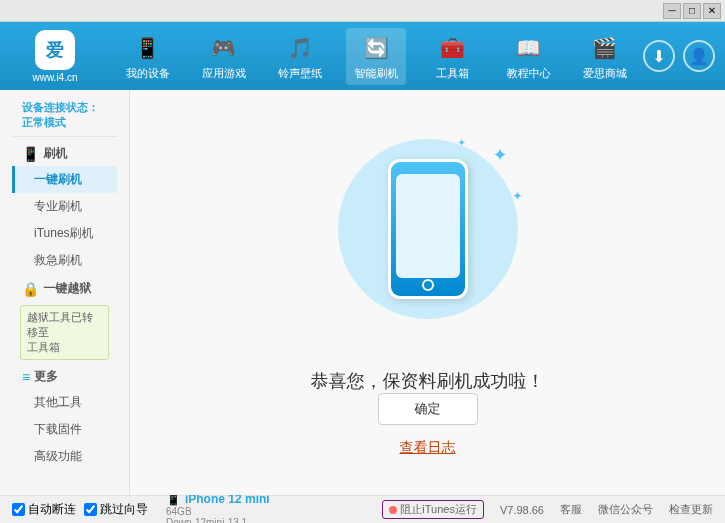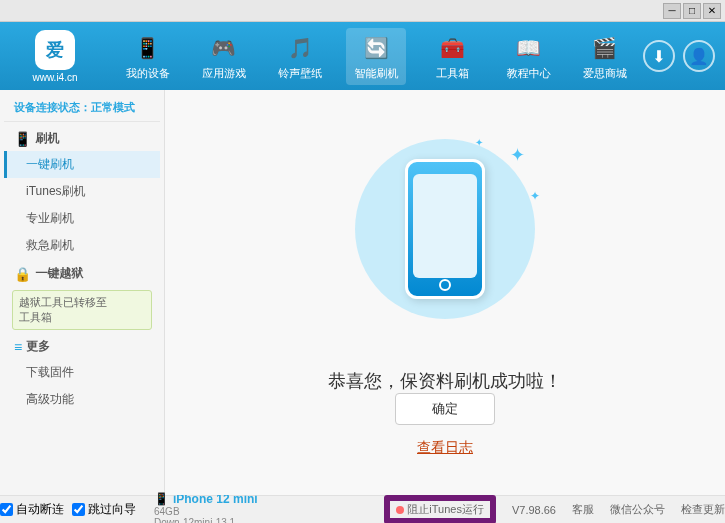--- a/index.html
+++ b/index.html
@@ -73,25 +73,25 @@
       border-radius: 50%;
       display: flex; align-items: center; justify-content: center;
       color: #fff; cursor: pointer; font-size: 16px;
     }
 
     
     .main { display: flex; height: calc(523px - 22px - 68px - 28px); }
 
     
     .sidebar {
-      width: 165px;
+      width: 130px;
       background: #f5f5f5;
       border-right: 1px solid #e0e0e0;
       overflow-y: auto;
-      padding: 6px 4px;
+      padding: 6px 12px;
     }
     .sidebar-status {
       padding: 4px 10px 6px;
       font-size: 11px;
       color: #666;
       border-bottom: 1px solid #e5e5e5;
       margin-bottom: 4px;
     }
     .sidebar-status span { color: #2aa8e0; font-weight: bold; }
 
@@ -109,20 +109,21 @@
       padding: 5px 10px 5px 22px;
       font-size: 12px;
       color: #555;
       cursor: pointer;
     }
     .sidebar-item.active {
       background: #e0f0fa;
       color: #1a8fc7;
       border-left: 3px solid #1a8fc7;
       padding-left: 19px;
+      font-weight: bold;
     }
 
     .sidebar-notice {
       margin: 4px 8px;
       background: #f0f8e0;
       border: 1px solid #c8e0a0;
       border-radius: 3px;
       padding: 4px 6px;
       font-size: 11px;
       color: #666;
@@ -231,37 +232,37 @@
       text-decoration: underline;
     }
 
     
     .bottom-bar {
       height: 28px;
       background: #f0f0f0;
       border-top: 1px solid #e0e0e0;
       display: flex;
       align-items: center;
-      padding: 0 0;
+      padding: 0 12px;
     }
     .bottom-left { display: flex; align-items: center; gap: 8px; }
     .checkbox-item { display: flex; align-items: center; gap: 3px; cursor: pointer; }
     .checkbox-item input[type=checkbox] { cursor: pointer; }
     .device-info { margin-left: 10px; }
     .device-name { color: #2aa8e0; font-weight: bold; font-size: 12px; }
     .device-detail { color: #888; font-size: 10px; }
 
     .bottom-right { margin-left: auto; display: flex; align-items: center; gap: 16px; }
     .bottom-right-item { font-size: 11px; color: #666; cursor: pointer; }
     .version-text { font-size: 11px; color: #666; }
 
     .itunes-status {
       display: flex; align-items: center; gap: 3px;
       font-size: 11px; color: #666;
-      border: 6px solid #701a75;
+      border: 1px solid #701a75;
       padding: 1px 6px; border-radius: 3px;
       cursor: pointer;
     }
     .itunes-indicator {
       width: 8px; height: 8px;
       border-radius: 50%;
       background: #ff6b6b;
     }
   </style>
 </head>
@@ -324,40 +325,41 @@
     <div class="sidebar-status">
       <span>设备连接状态：</span><span style="color:#2aa8e0;font-weight:bold;">正常模式</span>
     </div>
 
     <div class="sidebar-group">
       <div class="sidebar-group-title">
         <span class="icon">📱</span>
         <span>刷机</span>
       </div>
       <div class="sidebar-item active">一键刷机</div>
+      <div class="sidebar-item">专业刷机</div>
       <div class="sidebar-item">iTunes刷机</div>
-      <div class="sidebar-item">专业刷机</div>
       <div class="sidebar-item">救急刷机</div>
     </div>
 
     <div class="sidebar-group">
       <div class="sidebar-group-title">
         <span class="icon lock-icon" style="color:#aaa;">🔒</span>
         <span>一键越狱</span>
       </div>
       <div class="sidebar-notice">
         <span>越狱工具已转移至<br>工具箱</span>
       </div>
     </div>
 
     <div class="sidebar-group">
       <div class="sidebar-group-title">
         <span class="icon">≡</span>
         <span>更多</span>
       </div>
+      <div class="sidebar-item">其他工具</div>
       <div class="sidebar-item">下载固件</div>
       <div class="sidebar-item">高级功能</div>
     </div>
   </div>
 
   <div class="content">
 
     <div class="phone-illustration">
       <div class="circle-bg"></div>
 

